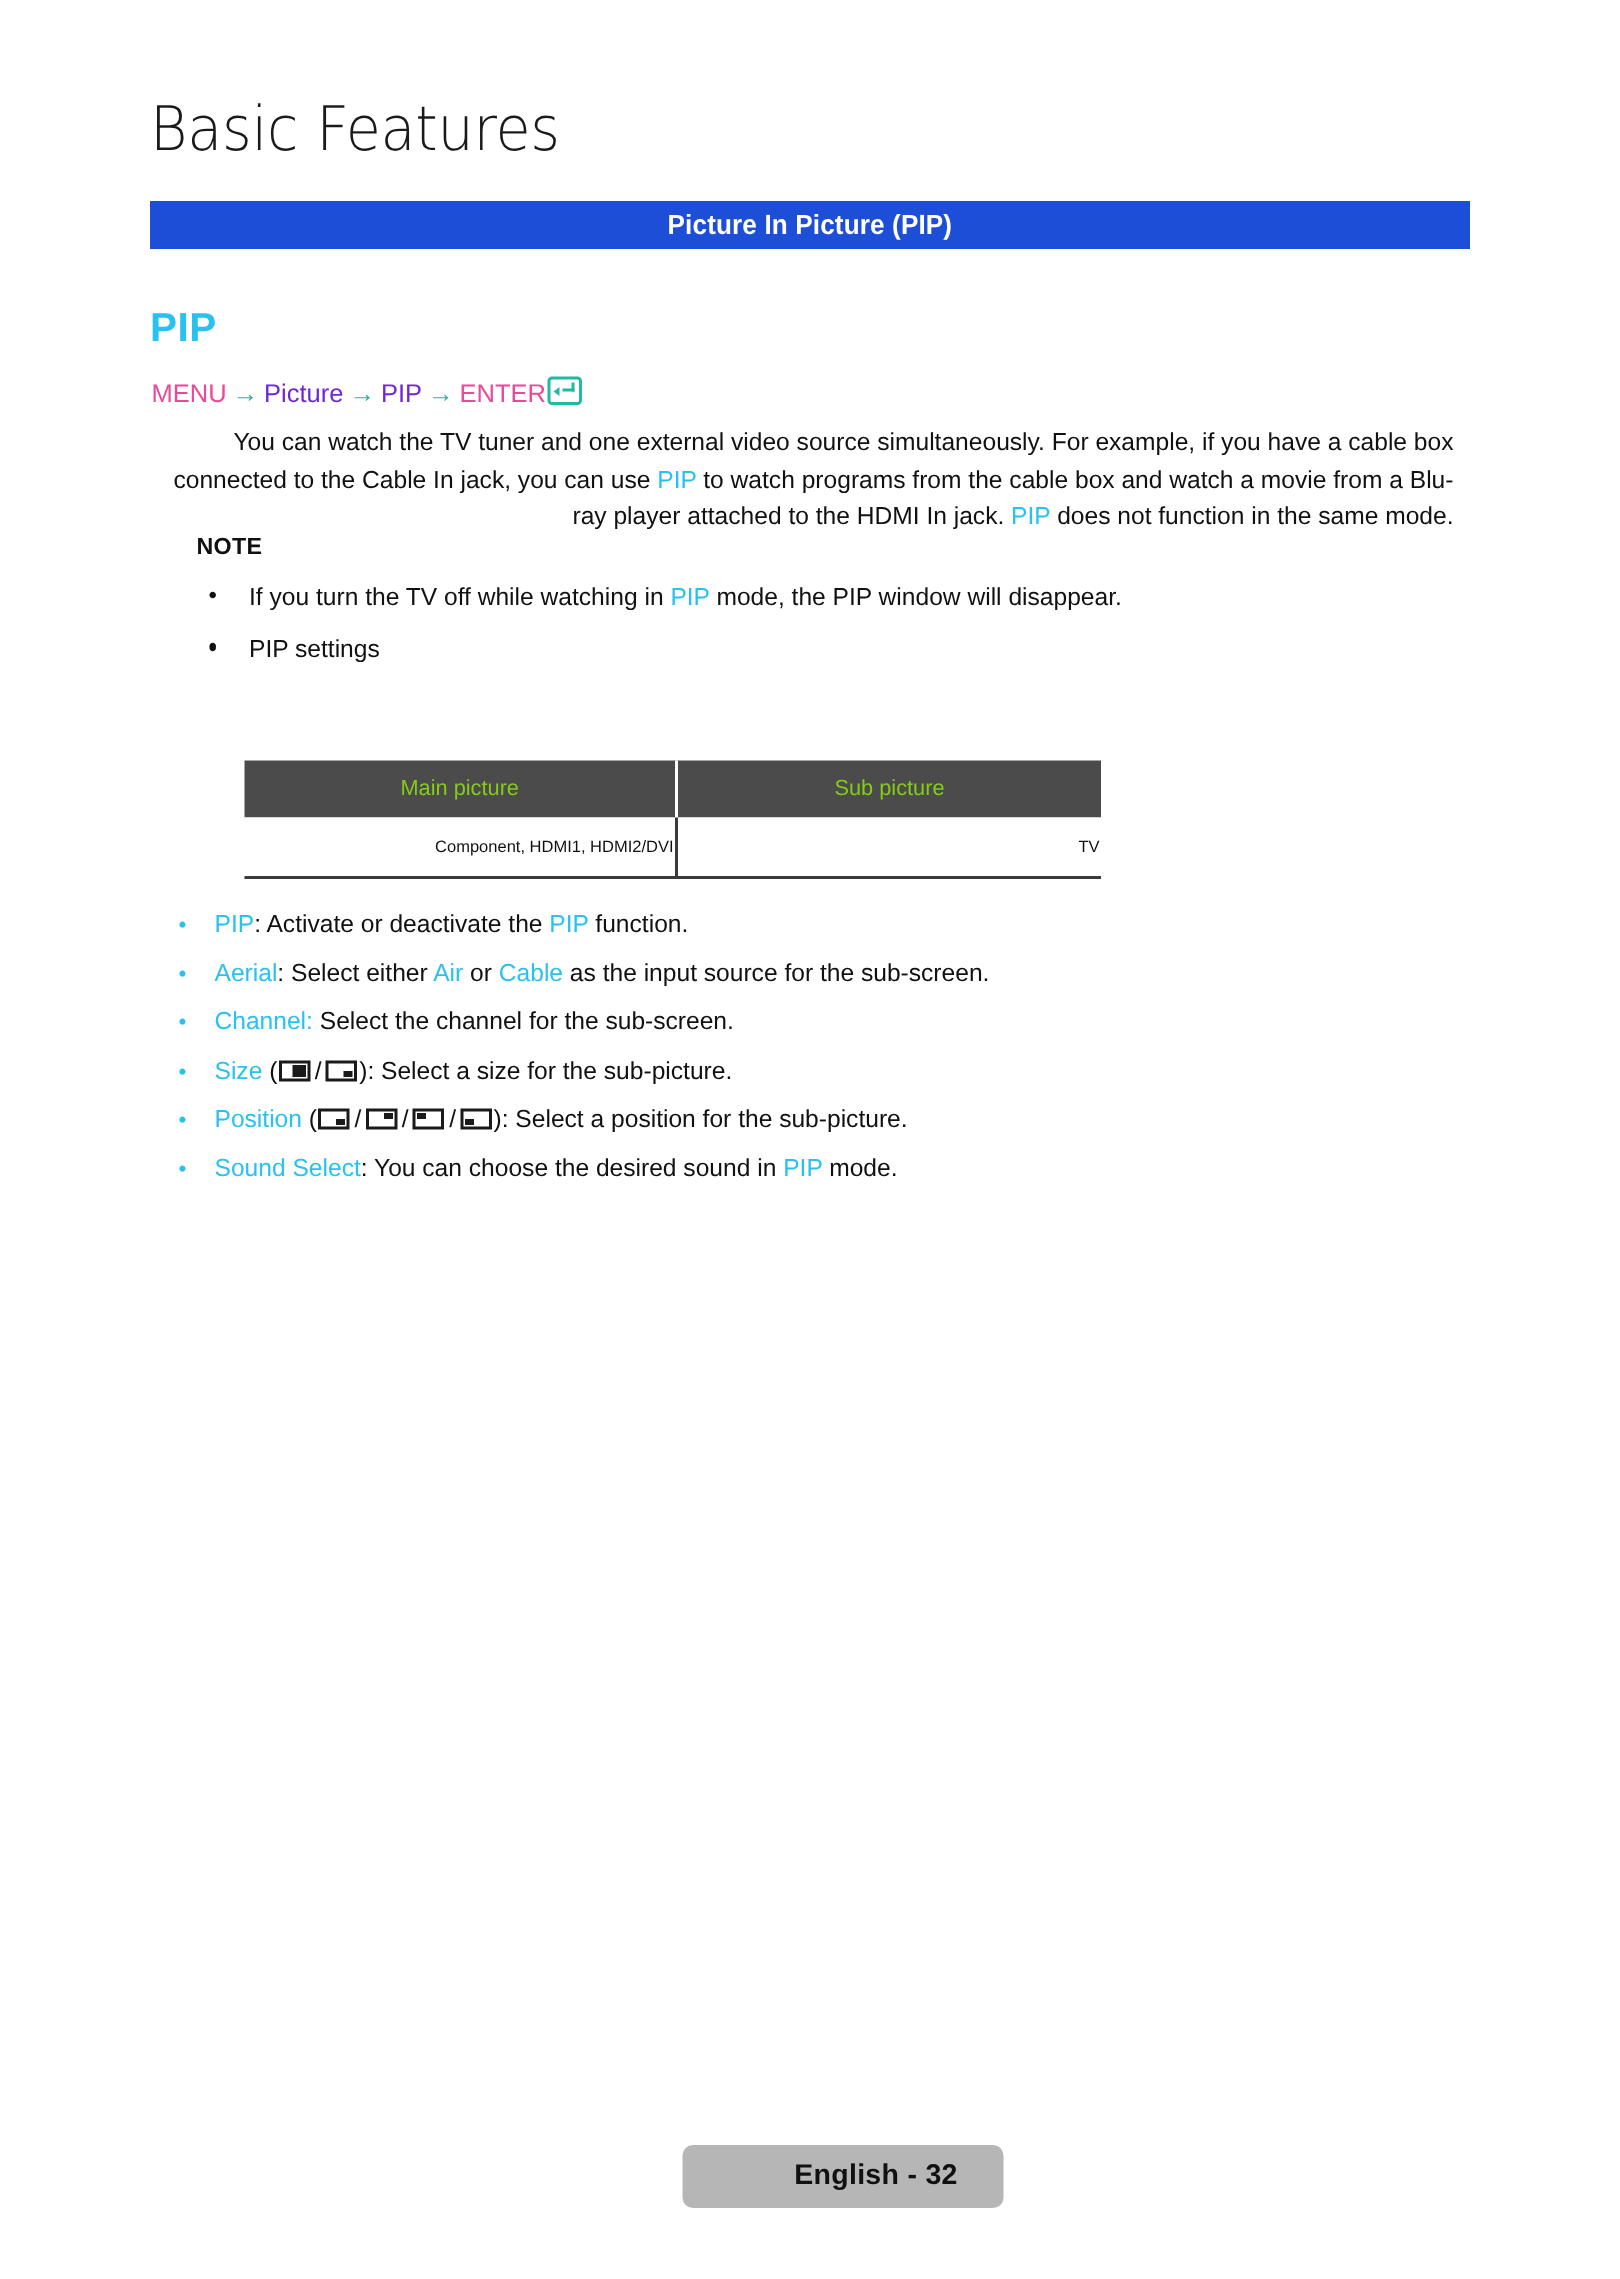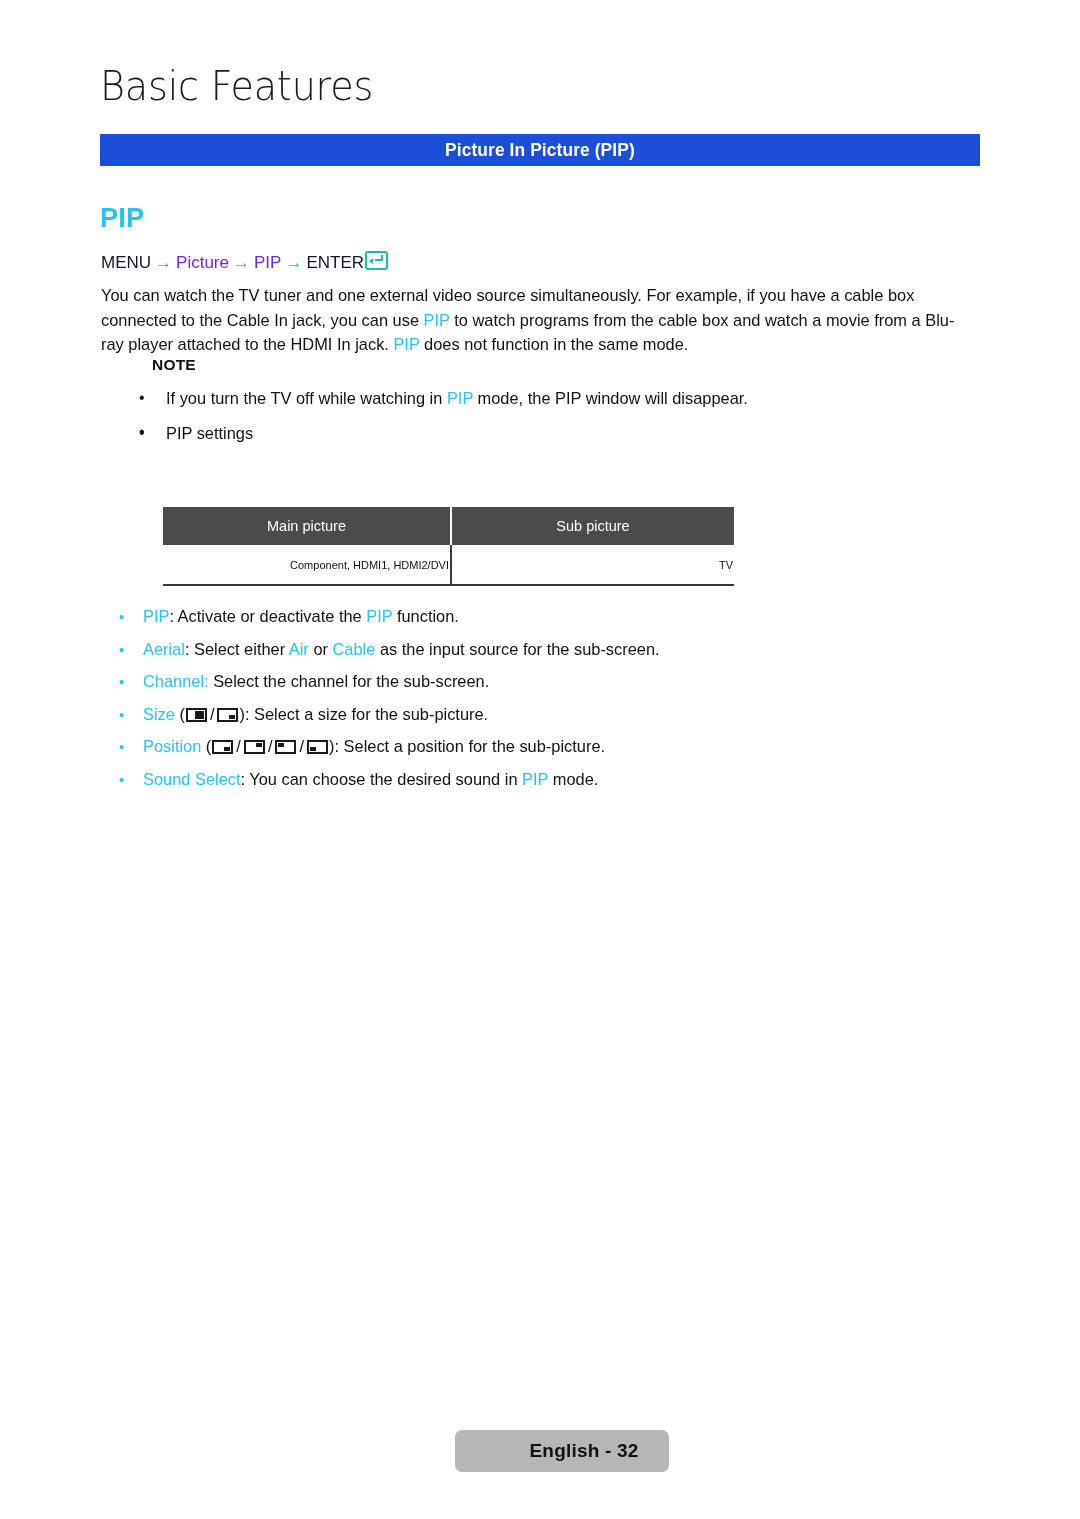--- a/index.html
+++ b/index.html
@@ -71,21 +71,21 @@
 
   
   .menu-path {
     position: absolute;
     left: 101px;
     top: 251px;
     font-size: 17px;
     white-space: nowrap;
     line-height: 1;
   }
-  .menu-path .mp-key { color: #0f172a; }
+  .menu-path .mp-key { color: #ec4899; }
   .menu-path .mp-opt { color: #6d28d9; }
   .menu-path .mp-arrow { color: #21b8a6; padding: 0 4px; }
   .enter-icon {
     display: inline-block;
     width: 19px;
     height: 15px;
     border: 2px solid #21b8a6;
     border-radius: 3px;
     position: relative;
     vertical-align: -2px;
@@ -115,33 +115,32 @@
 
   
   .intro-paragraph {
     position: absolute;
     left: 101px;
     top: 283px;
     width: 868px;
     font-size: 16.4px;
     line-height: 24.5px;
     color: #111111;
-    text-align: left;
+    text-align: right;
   }
   .hl { color: #29c1f2; }
 
   
   .note-title {
     position: absolute;
     left: 131px;
     top: 356px;
     font-size: 15.5px;
     font-weight: bold;
     letter-spacing: 0.2px;
-    margin-left: 21px;
   }
   .note-list {
     position: absolute;
     left: 131px;
     top: 386px;
     width: 838px;
   }
   .note-item {
     position: relative;
     padding-left: 35px;
@@ -162,21 +161,21 @@
   .pip-table {
     position: absolute;
     left: 163px;
     top: 507px;
     width: 565px;
     border-collapse: collapse;
     table-layout: fixed;
   }
   .pip-table th {
     background: #4b4b4b;
-    color: #ffffff;
+    color: #84cc16;
     font-weight: normal;
     font-size: 14.5px;
     height: 36px;
     text-align: center;
     border: none;
   }
   .pip-table th.main-col { width: 285px; border-right: 2px solid #ffffff; }
   .pip-table th.sub-col  { width: 280px; }
   .pip-table td {
     font-size: 11px;

